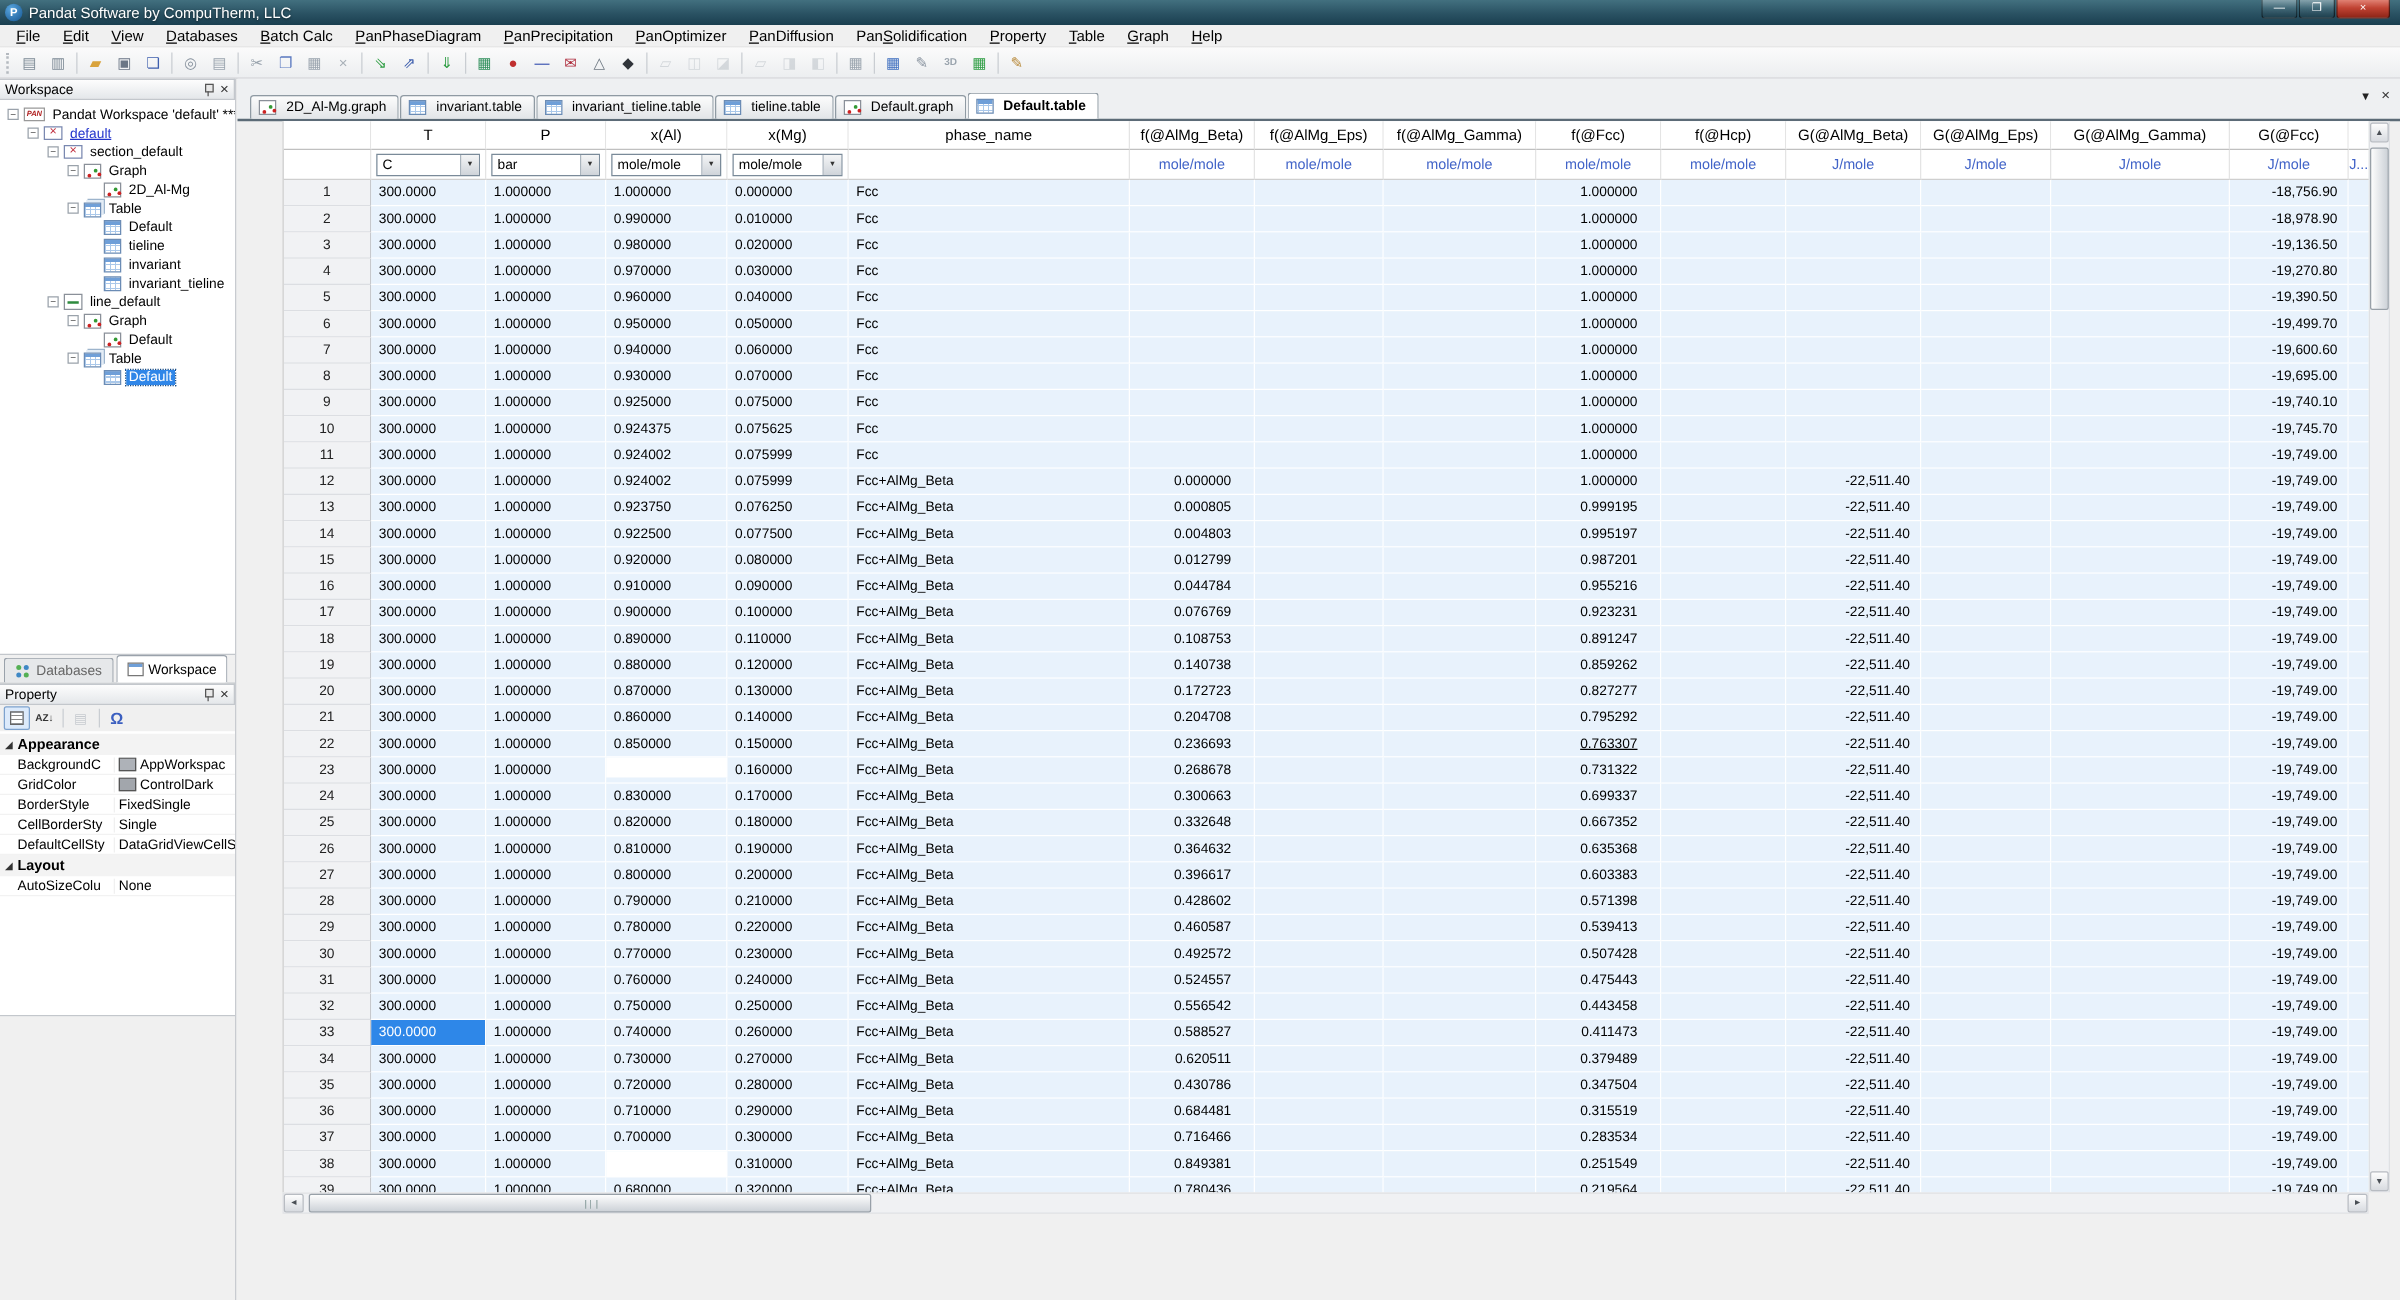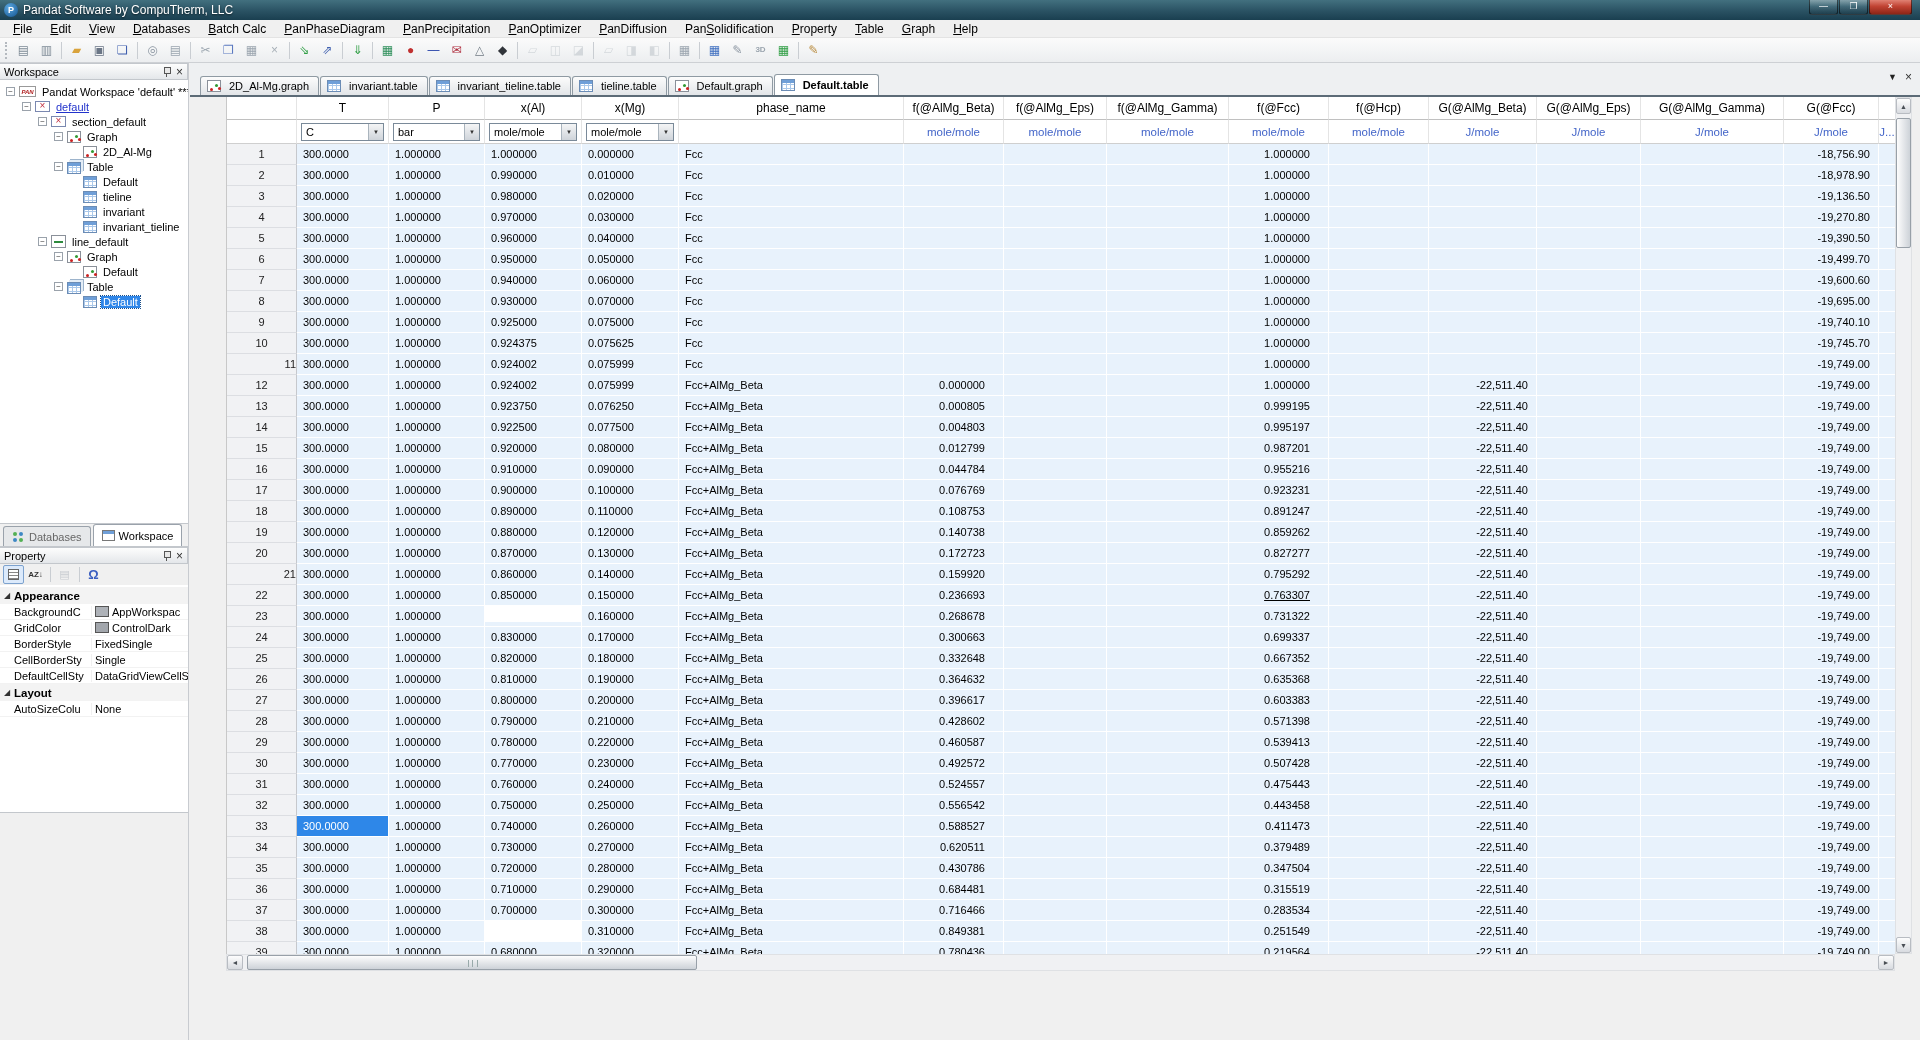--- a/index.html
+++ b/index.html
@@ -745,21 +745,21 @@
           <div class="c arf" style="width: 122px;"></div>
           <div class="c arf" style="width: 100px;">1.000000</div>
           <div class="c arf" style="width: 100px;"></div>
           <div class="c arg" style="width: 108px;"></div>
           <div class="c arg" style="width: 104px;"></div>
           <div class="c arg" style="width: 143px;"></div>
           <div class="c arg" style="width: 95px;">-19,745.70</div>
           <div class="c arg" style="width: 17px;"></div>
         </div>
         <div class="grow">
-          <div class="c rh" style="width: 70px; text-align: right;">11</div>
+          <div class="c rh" style="width: 70px;">11</div>
           <div class="c al" style="width: 92px;">300.0000</div>
           <div class="c al" style="width: 96px;">1.000000</div>
           <div class="c al" style="width: 97px;">0.924002</div>
           <div class="c al" style="width: 97px;">0.075999</div>
           <div class="c al" style="width: 225px;">Fcc</div>
           <div class="c arf" style="width: 100px;"></div>
           <div class="c arf" style="width: 103px;"></div>
           <div class="c arf" style="width: 122px;"></div>
           <div class="c arf" style="width: 100px;">1.000000</div>
           <div class="c arf" style="width: 100px;"></div>
@@ -925,27 +925,27 @@
           <div class="c arf" style="width: 122px;"></div>
           <div class="c arf" style="width: 100px;">0.827277</div>
           <div class="c arf" style="width: 100px;"></div>
           <div class="c arg" style="width: 108px;">-22,511.40</div>
           <div class="c arg" style="width: 104px;"></div>
           <div class="c arg" style="width: 143px;"></div>
           <div class="c arg" style="width: 95px;">-19,749.00</div>
           <div class="c arg" style="width: 17px;"></div>
         </div>
         <div class="grow">
-          <div class="c rh" style="width: 70px; text-align: right;">21</div>
+          <div class="c rh" style="width: 70px;">21</div>
           <div class="c al" style="width: 92px;">300.0000</div>
           <div class="c al" style="width: 96px;">1.000000</div>
           <div class="c al" style="width: 97px;">0.860000</div>
           <div class="c al" style="width: 97px;">0.140000</div>
           <div class="c al" style="width: 225px;">Fcc+AlMg_Beta</div>
-          <div class="c arf" style="width: 100px;">0.159920</div>
+          <div class="c arf" style="width: 100px;">0.204708</div>
           <div class="c arf" style="width: 103px;"></div>
           <div class="c arf" style="width: 122px;"></div>
           <div class="c arf" style="width: 100px;">0.795292</div>
           <div class="c arf" style="width: 100px;"></div>
           <div class="c arg" style="width: 108px;">-22,511.40</div>
           <div class="c arg" style="width: 104px;"></div>
           <div class="c arg" style="width: 143px;"></div>
           <div class="c arg" style="width: 95px;">-19,749.00</div>
           <div class="c arg" style="width: 17px;"></div>
         </div>

